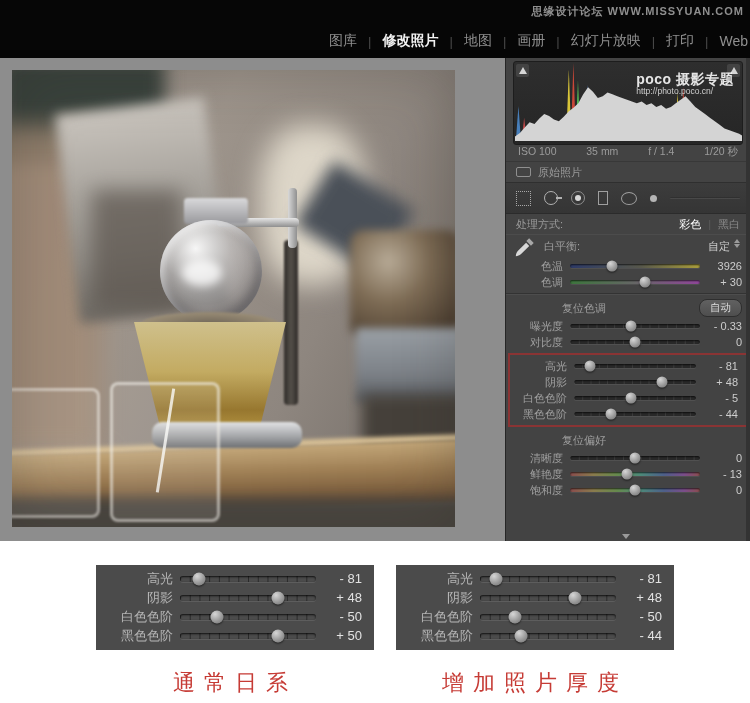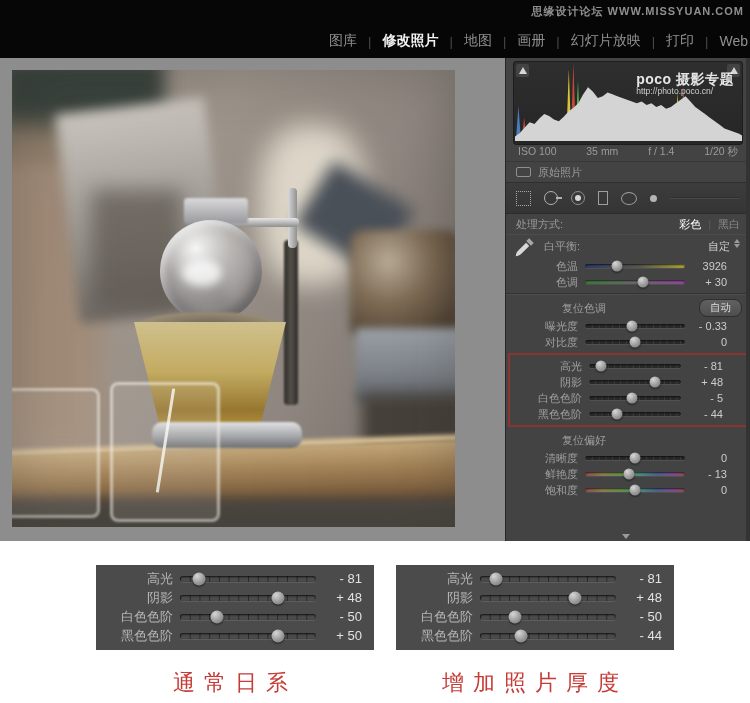--- a/index.html
+++ b/index.html
@@ -96,21 +96,21 @@
   .updown { display:flex; flex-direction:column; gap:1px; }
   .updown i { display:block; width:0; height:0; border-left:3px solid transparent; border-right:3px solid transparent; }
   .updown .u { border-bottom:4px solid #9a9a9a; }
   .updown .d { border-top:4px solid #9a9a9a; }
 
   .sec-head { height:20px; display:flex; align-items:center; padding:0 8px 0 56px; color:#9f9f9f; }
   .autobtn { margin-left:auto; background:linear-gradient(180deg,#616161,#4e4e4e); border:1px solid #2e2e2e; border-radius:8px; color:#dcdcdc; font-size:10.5px; padding:1px 10px; }
   .divider { height:2px; border-top:1px solid #333; border-bottom:1px solid #4d4d4d; margin:3px 0; }
 
   
-  .srow { display:flex; align-items:center; height:16px; padding:0 23px; }
+  .srow { display:flex; align-items:center; height:16px; padding:0 8px; }
   .slabel { width:56px; text-align:right; padding-right:7px; color:#9f9f9f; white-space:nowrap; }
   .strack { position:relative; flex:1; height:4px; border-radius:2px; background:#2a2a2a;
             box-shadow:inset 0 1px 2px rgba(0,0,0,.7), 0 1px 0 rgba(255,255,255,.07);
             background-image:linear-gradient(90deg, rgba(255,255,255,.10) 0 1px, transparent 1px); background-size:6.8% 100%; }
   .strack.temp { background:linear-gradient(90deg,#2e3c6b 0%,#5c5c4e 55%,#b0a43e 100%); }
   .strack.tint { background:linear-gradient(90deg,#3f7a3f 0%,#6a6a6a 50%,#94489f 100%); }
   .strack.rainbow { background:linear-gradient(90deg,#8f5050 0%,#8f8050 18%,#6a8f50 36%,#508f7e 54%,#50648f 72%,#80508f 88%,#8f5050 100%); }
   .sthumb { position:absolute; top:50%; transform:translate(-50%,-50%); width:11px; height:11px; border-radius:50%;
             background:radial-gradient(circle at 35% 28%, #d6d6d6 0%, #9a9a9a 55%, #6e6e6e 100%);
             box-shadow:0 1px 2px rgba(0,0,0,.6); }

